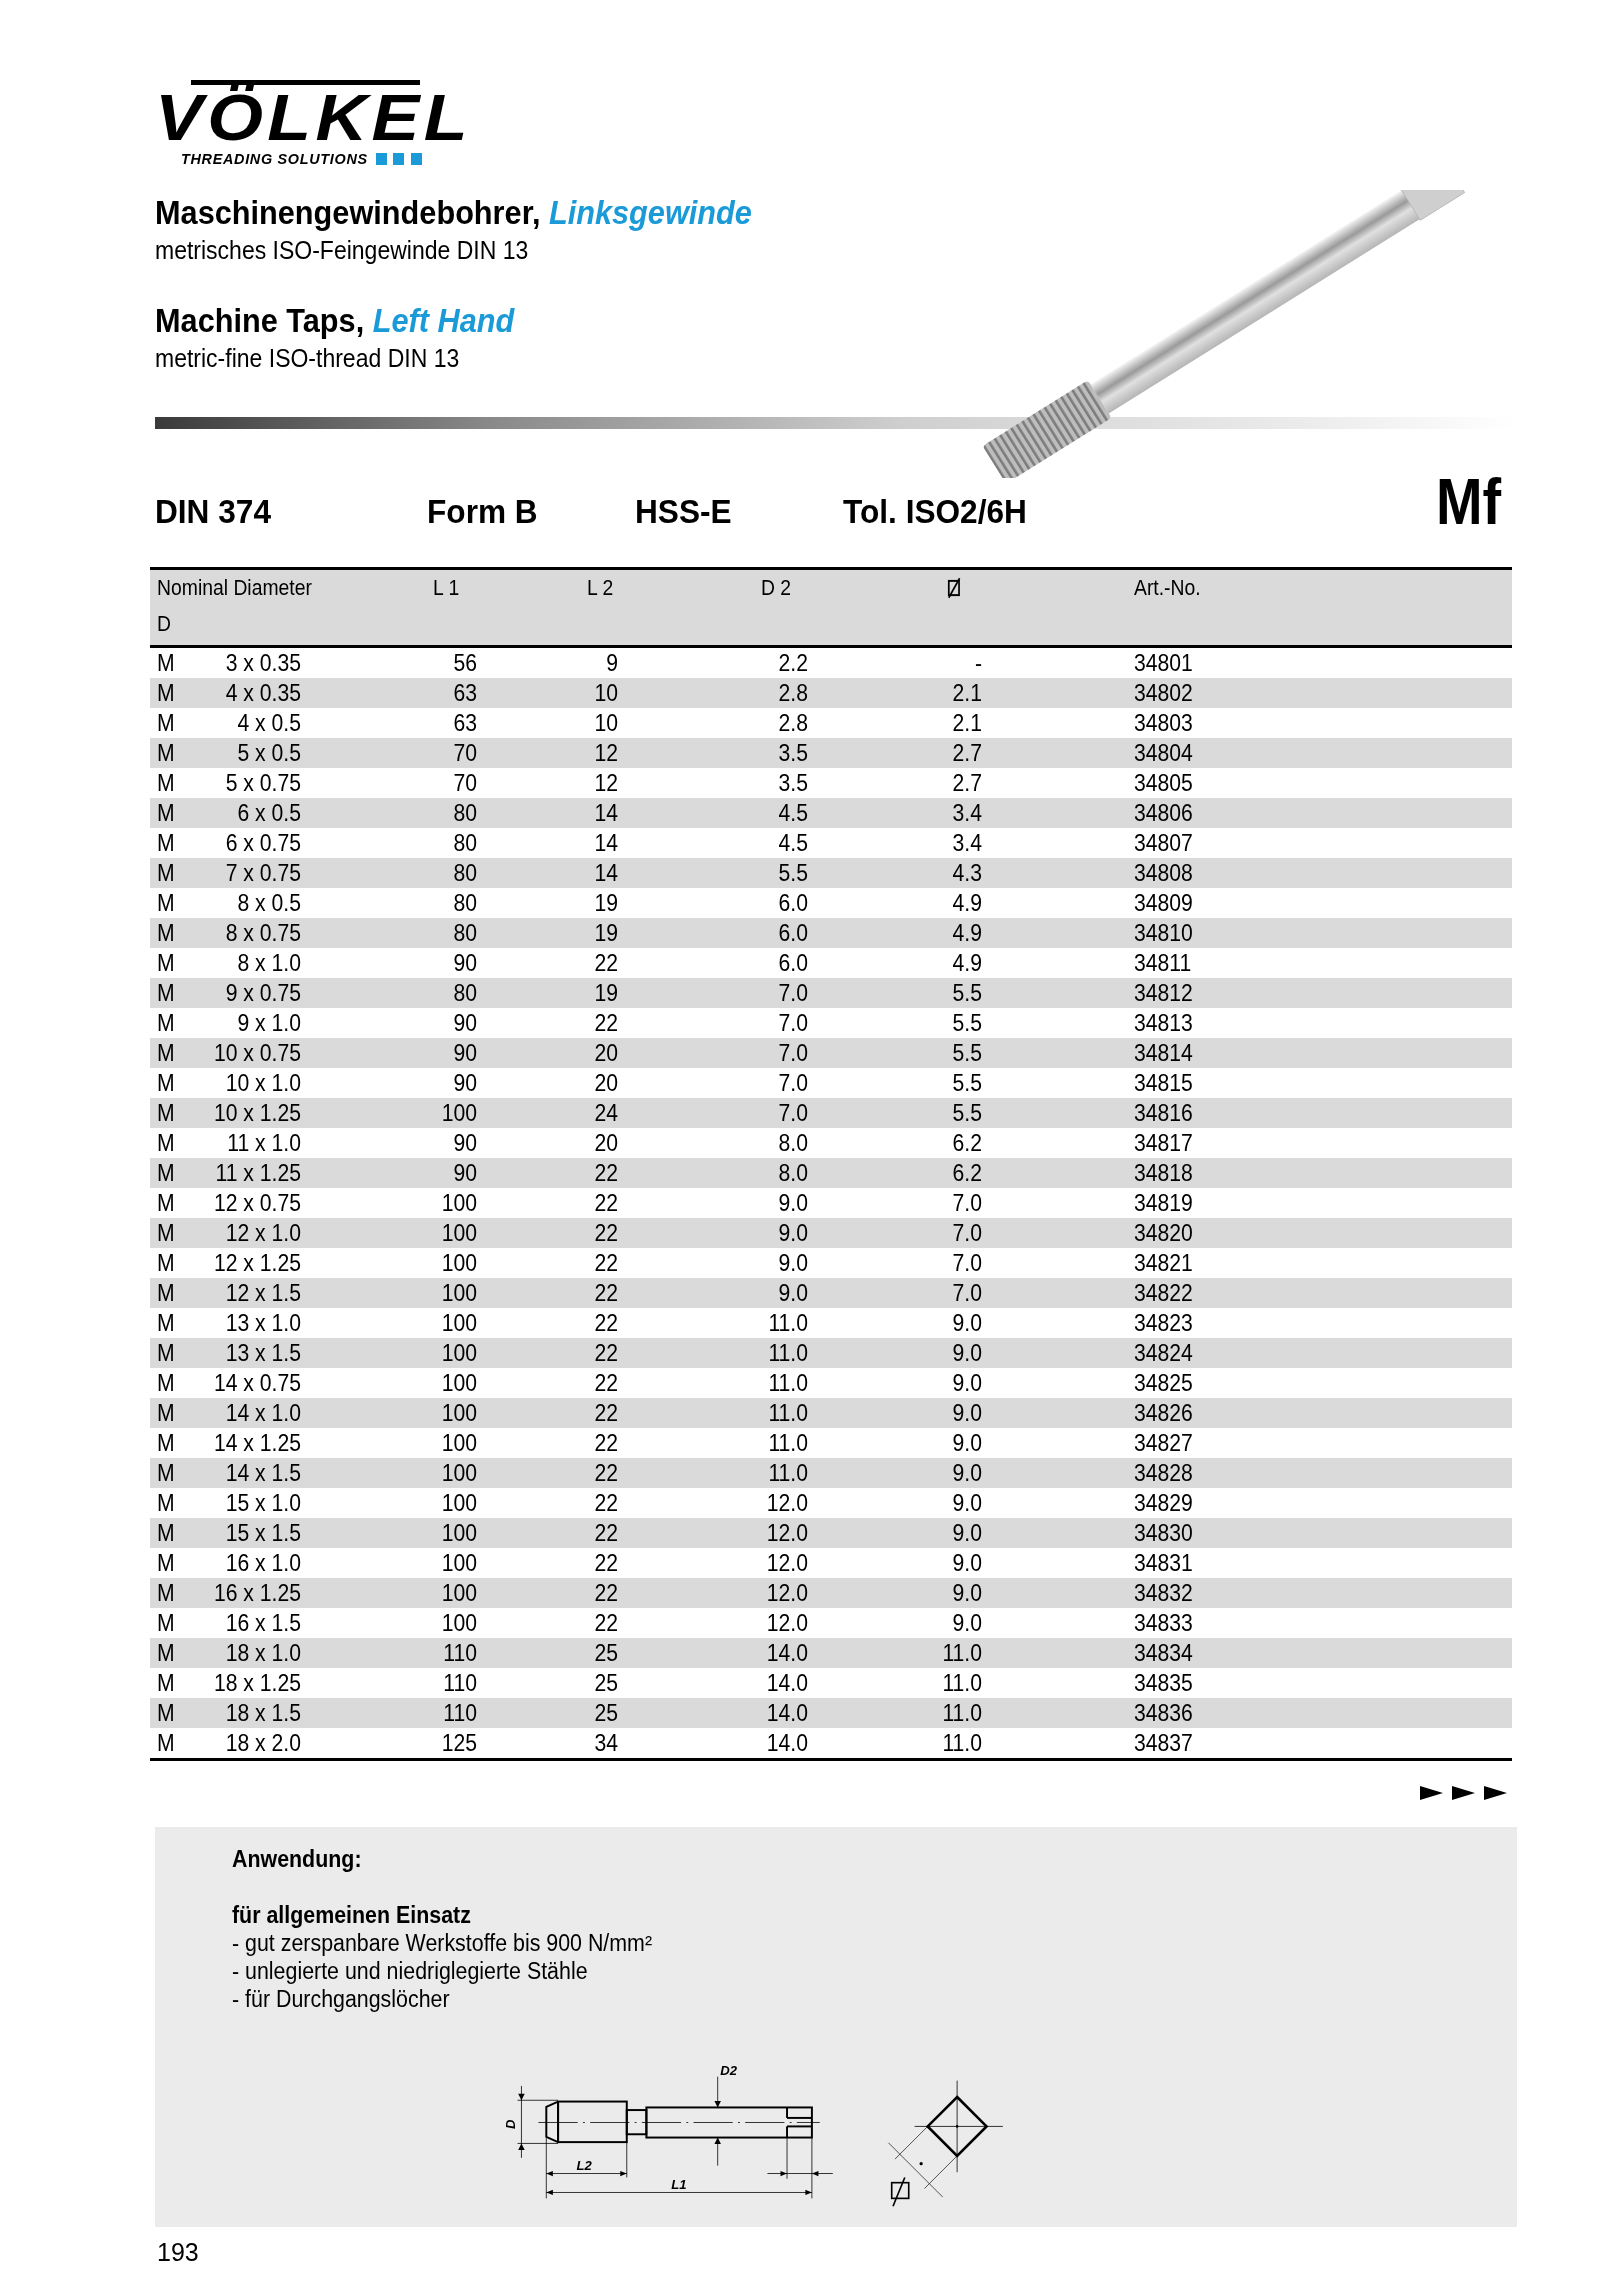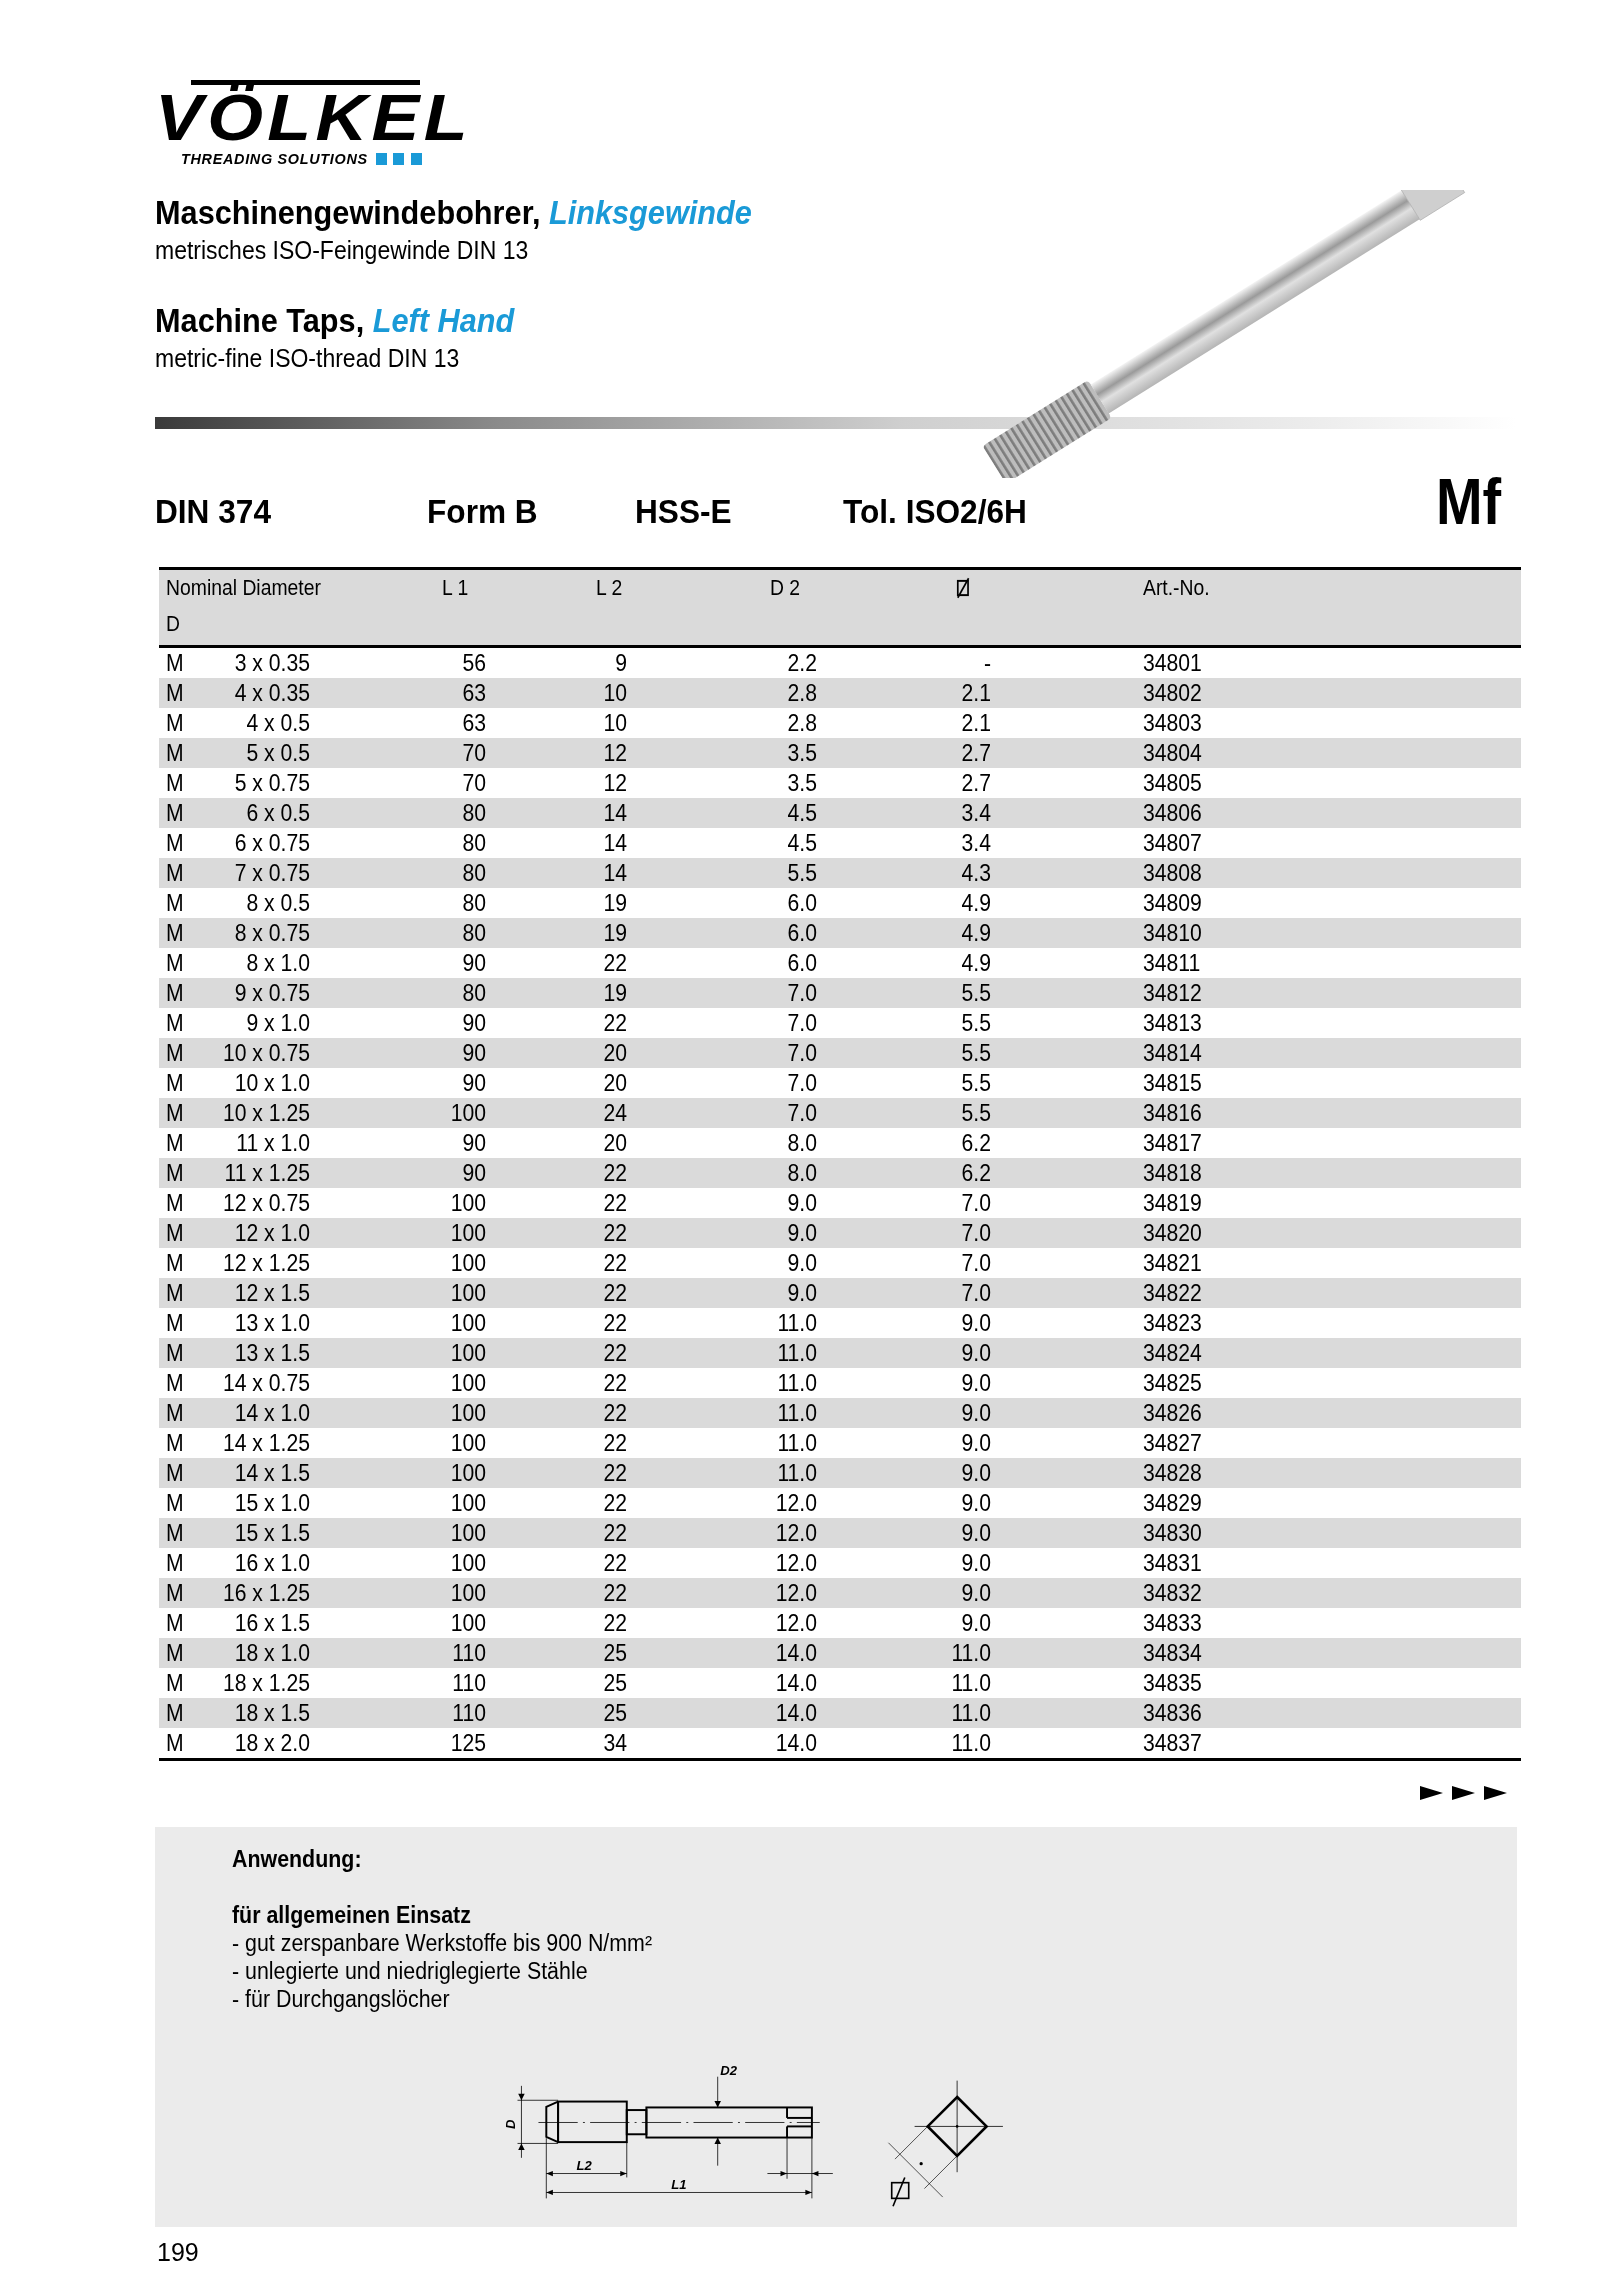--- a/index.html
+++ b/index.html
@@ -14,21 +14,21 @@
   
   .h1{font-weight:bold;font-size:33px;transform:scaleX(0.93);transform-origin:left;white-space:nowrap;}
   .h1 .accent{color:#1a9ad7;font-style:italic;}
   .sub{font-size:25px;transform:scaleX(0.92);transform-origin:left;white-space:nowrap;}
   
   #grad-bar{left:155px;top:417px;width:1361px;height:11.8px;background:linear-gradient(to right,#3a3a3a 0%,#8a8a8a 25%,#cfcfcf 55%,#ececec 85%,#fff 100%);}
   
   .spec{font-weight:bold;font-size:34px;top:492px;transform:scaleX(0.93);transform-origin:left;white-space:nowrap;}
   #mf{left:1436px;top:466px;font-weight:bold;font-size:65px;line-height:72px;transform:scaleX(0.86);transform-origin:left;}
   
-  #table{left:159px;top:567px;width:1362px;}
+  #table{left:150px;top:567px;width:1362px;}
   .thead{position:relative;height:75px;background:#dadada;border-top:3.3px solid #000;border-bottom:3.3px solid #000;}
   .th{position:absolute;font-size:22px;transform:scaleX(0.88);transform-origin:left;white-space:nowrap;}
   .row{position:relative;height:30px;}
   .row.alt{background:#dadada;}
   .cell{position:absolute;top:2.6px;font-size:23px;line-height:25px;white-space:nowrap;transform:scaleX(0.92);}
   .c-m{left:6.5px;transform-origin:left;}
   .c-d{left:0;width:151px;text-align:right;transform-origin:right;}
   .c-l1{left:0;width:327px;text-align:right;transform-origin:right;}
   .c-l2{left:0;width:468px;text-align:right;transform-origin:right;}
   .c-d2{left:0;width:658px;text-align:right;transform-origin:right;}
@@ -523,14 +523,14 @@
       <line x1="140" y1="145" x2="90" y2="195" stroke-width="1"></line>
       <line x1="35" y1="125" x2="118" y2="208" stroke-width="1"></line>
       <rect x="40" y="186" width="26" height="24" stroke-width="2.5"></rect>
       <line x1="42" y1="222" x2="60" y2="178" stroke-width="2.5"></line>
     </g>
     <circle cx="700" cy="100" r="2" fill="#000"></circle>
     <circle cx="645" cy="157" r="2.5" fill="#000"></circle>
   </svg>
 </div>
 
-<div id="page-num" class="abs">199</div>
+<div id="page-num" class="abs">193</div>
 
 
 </body></html>

